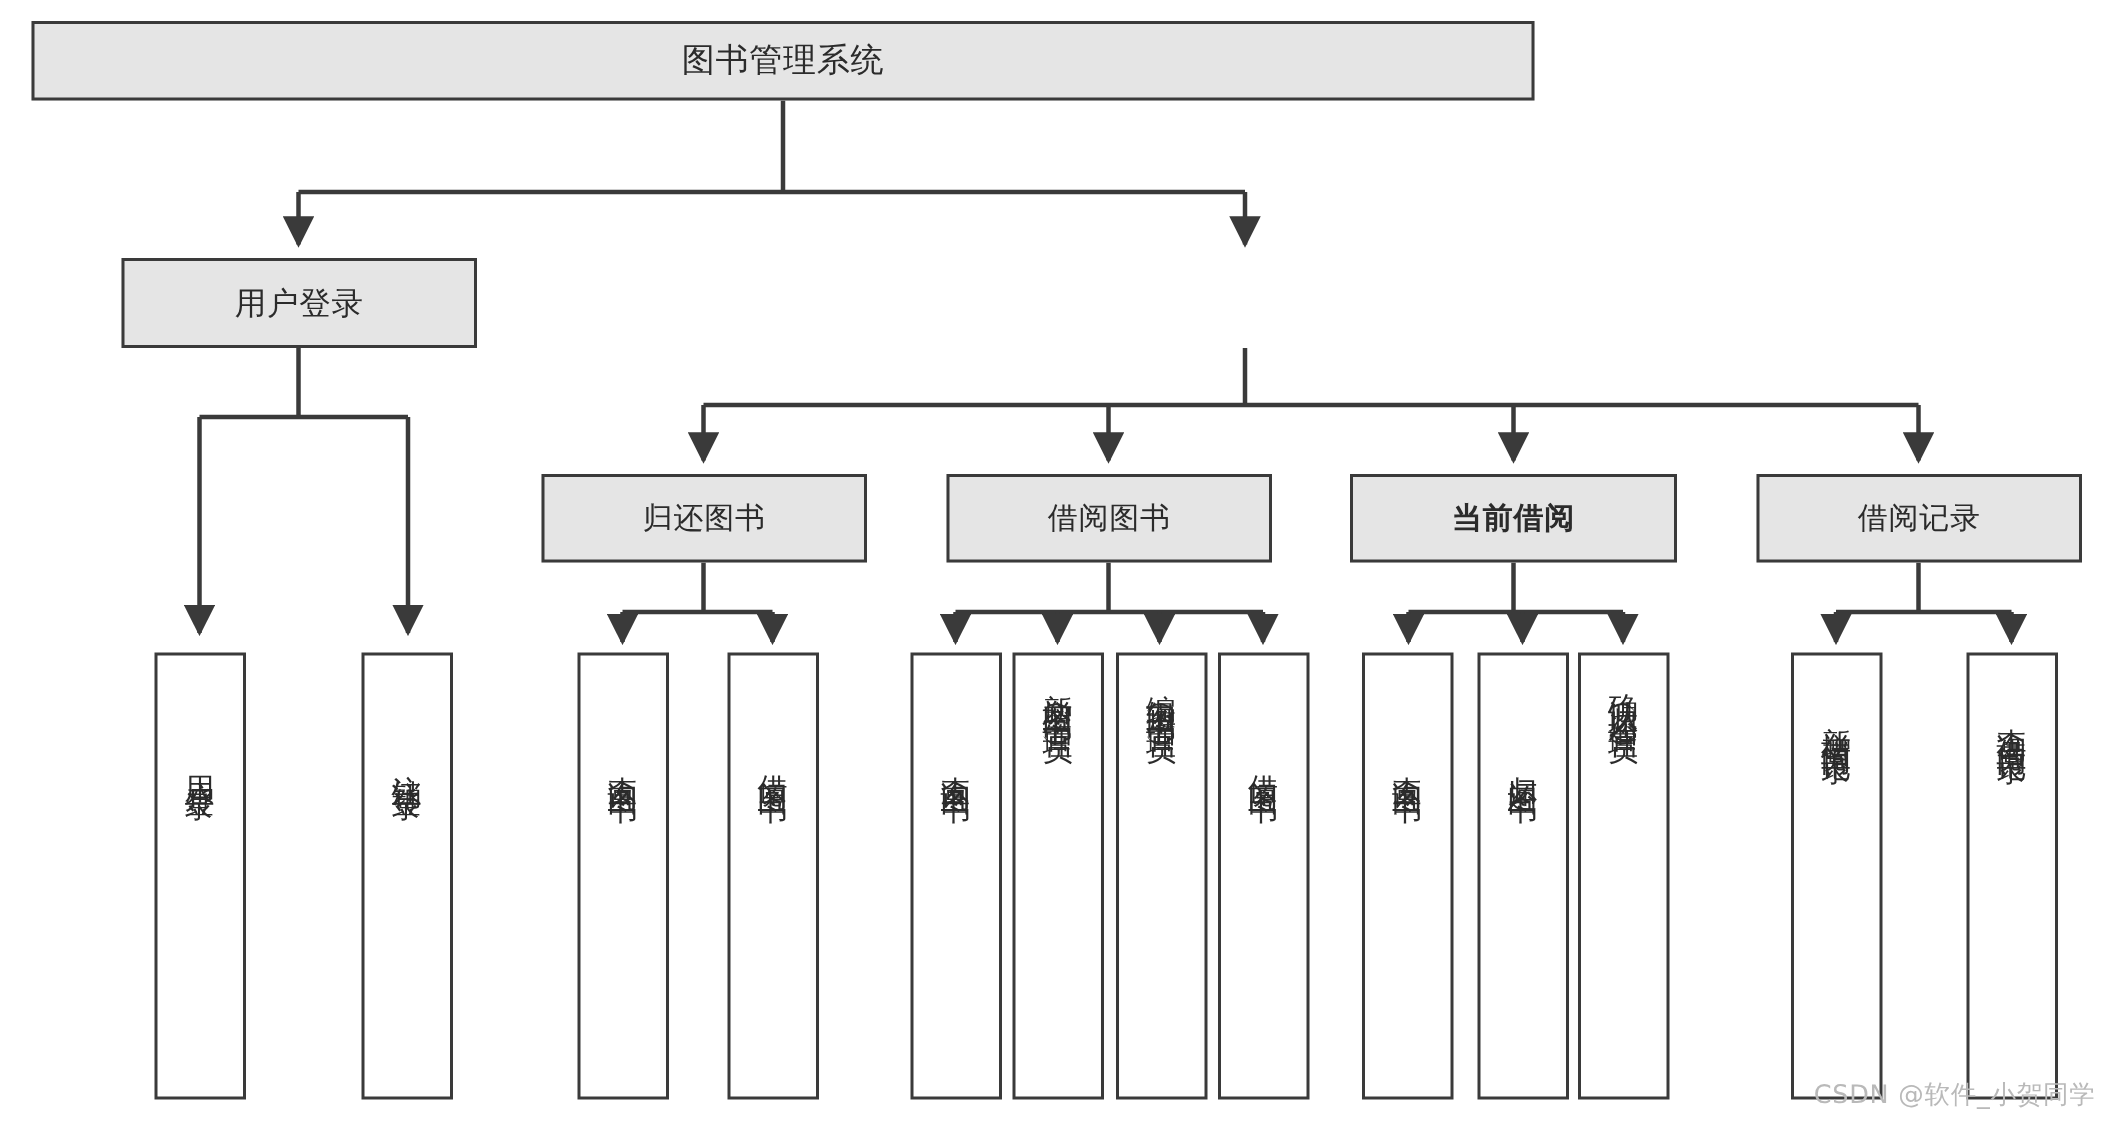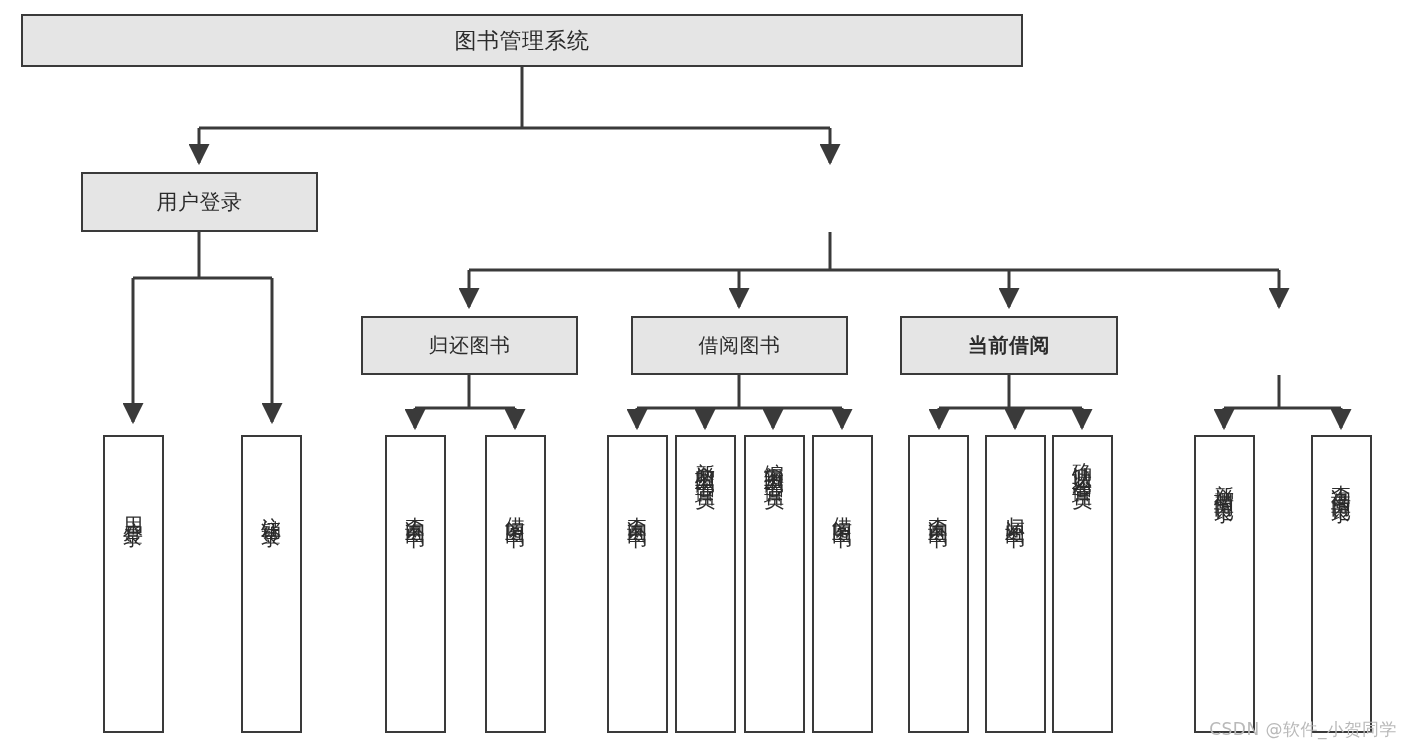--- a/index.html
+++ b/index.html
@@ -145,20 +145,23 @@
 
   <div class="node level2" style="left:361px; top:316px; width:217px; height:59px;">
     <span class="node-label">归还图书</span>
   </div>
   <div class="node level2" style="left:631px; top:316px; width:217px; height:59px;">
     <span class="node-label">借阅图书</span>
   </div>
   <div class="node level2" style="left:900px; top:316px; width:218px; height:59px;font-weight:bold;">
     <span class="node-label">当前借阅</span>
   </div>
+  <div class="node level2" style="left:1171px; top:316px; width:217px; height:59px;">
+    <span class="node-label">借阅记录</span>
+  </div>
 
   <div class="leaf short" style="left:103px; top:435px; width:61px; height:298px;">
     <span class="leaf-label">用户登录</span>
   </div>
   <div class="leaf short" style="left:241px; top:435px; width:61px; height:298px;">
     <span class="leaf-label">注销登录</span>
   </div>
 
   <div class="leaf short" style="left:385px; top:435px; width:61px; height:298px;">
     <span class="leaf-label">查询图书</span>

